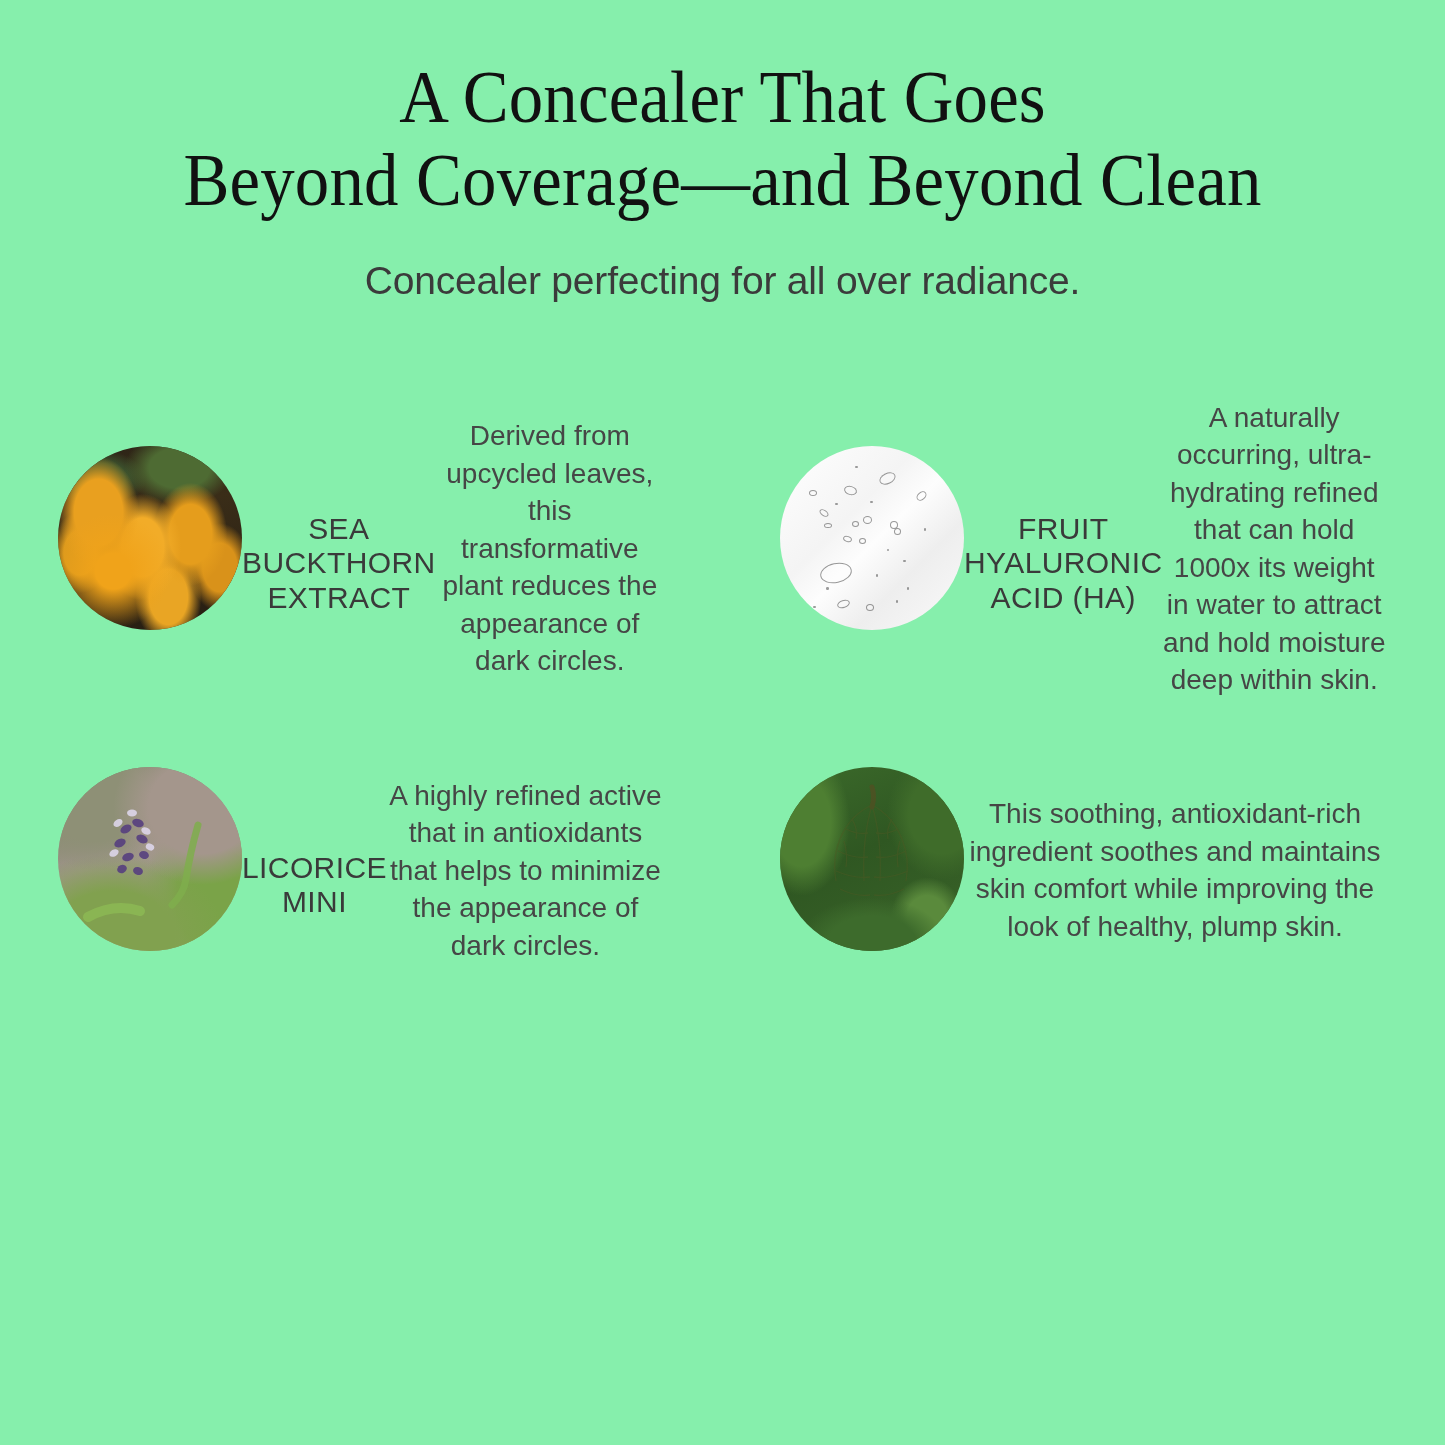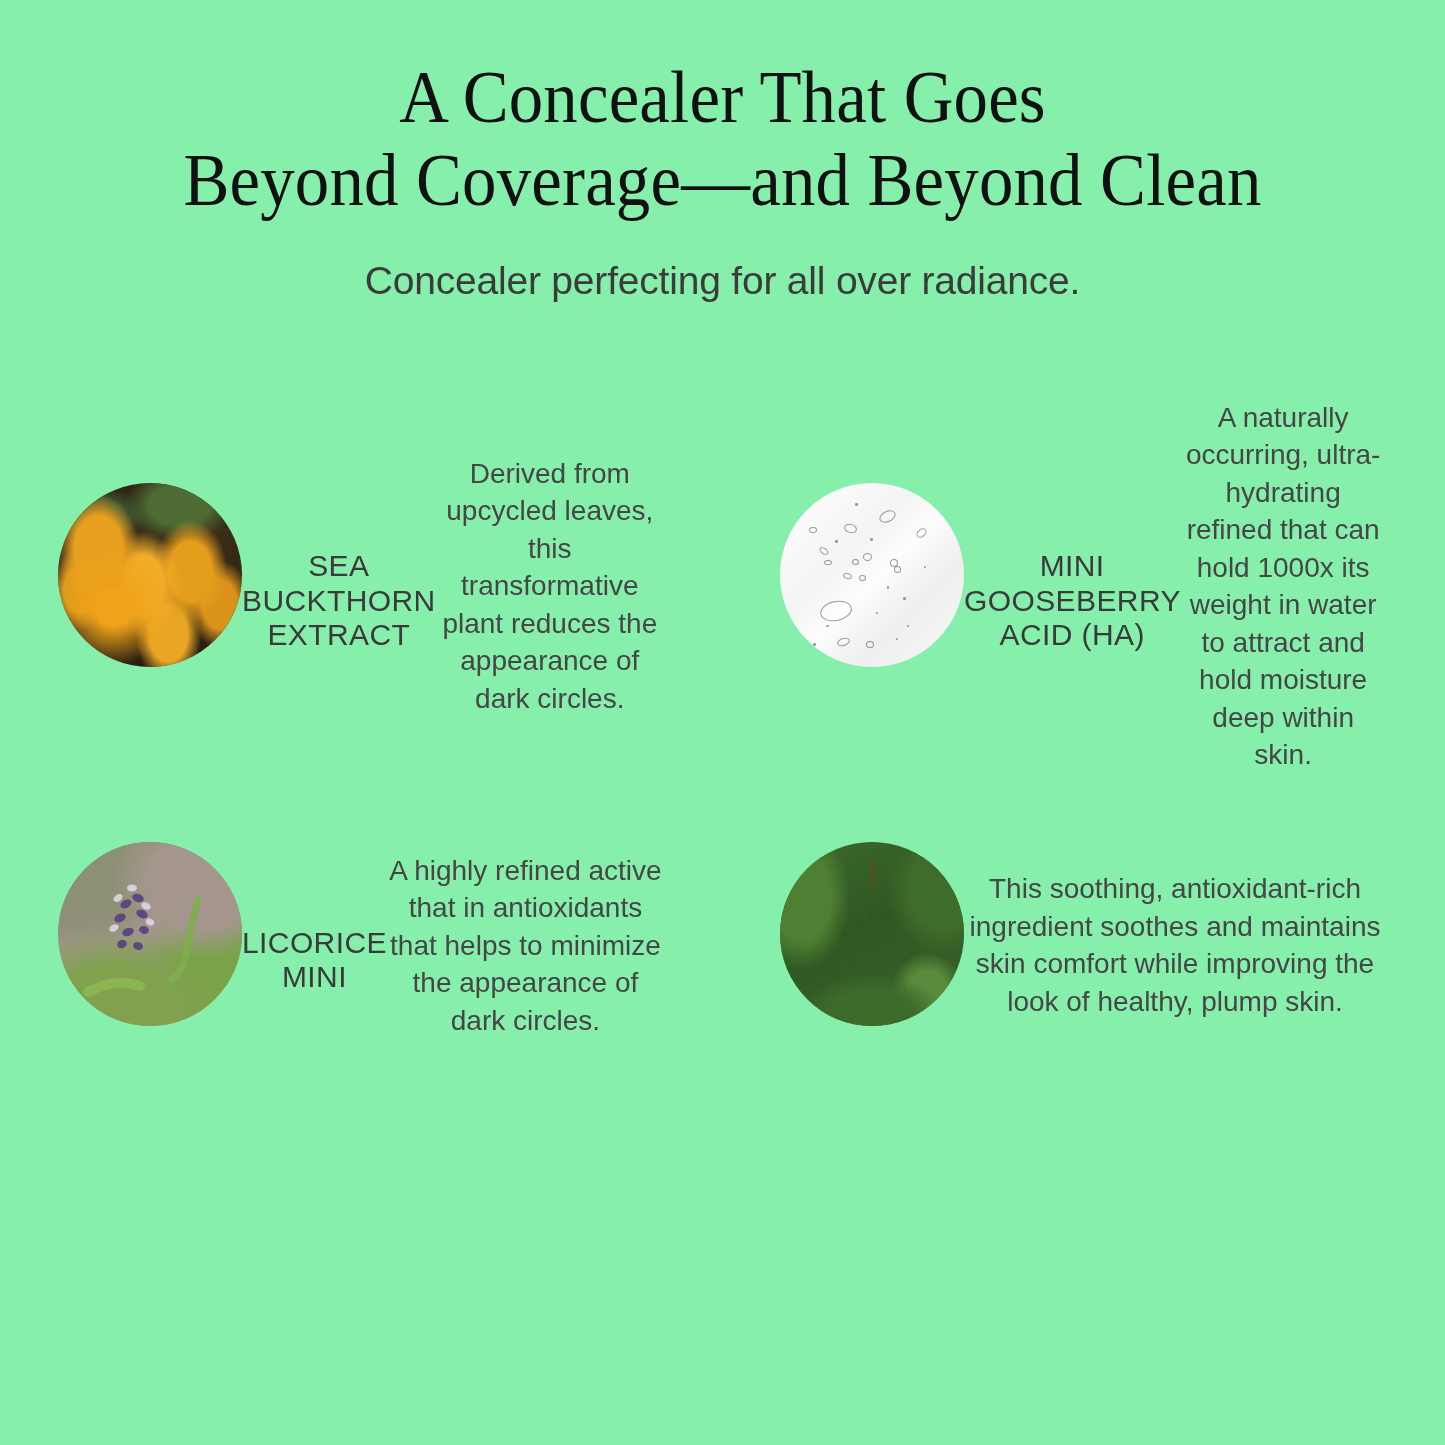--- a/index.html
+++ b/index.html
@@ -216,21 +216,21 @@
           <div class="spk" style="left:58%;top:56%;"></div>
           <div class="spk" style="left:67%;top:62%;"></div>
           <div class="spk" style="left:69%;top:77%;"></div>
           <div class="spk" style="left:63%;top:84%;"></div>
           <div class="spk" style="left:25%;top:77%;"></div>
           <div class="spk" style="left:18%;top:87%;"></div>
           <div class="spk" style="left:52%;top:70%;"></div>
           <div class="spk" style="left:78%;top:45%;"></div>
         </div>
       </div>
-      <div class="card-title">MINI GOOSEBERRY ACID (HA)</div>
+      <div class="card-title">FRUIT HYALURONIC ACID (HA)</div>
       <div class="card-body">A naturally occurring, ultra-hydrating refined that can hold 1000x its weight in water to attract and hold moisture deep within skin.</div>
     </div>
 
     <div class="card">
       <div class="thumb">
         <div class="layer img-licorice"></div>
         <div class="layer hi"></div>
         <svg class="layer" viewBox="0 0 184 184">
           <g fill="#57407f" opacity="0.9">
             <ellipse cx="68" cy="62" rx="6" ry="4" transform="rotate(-30 68 62)"></ellipse>

